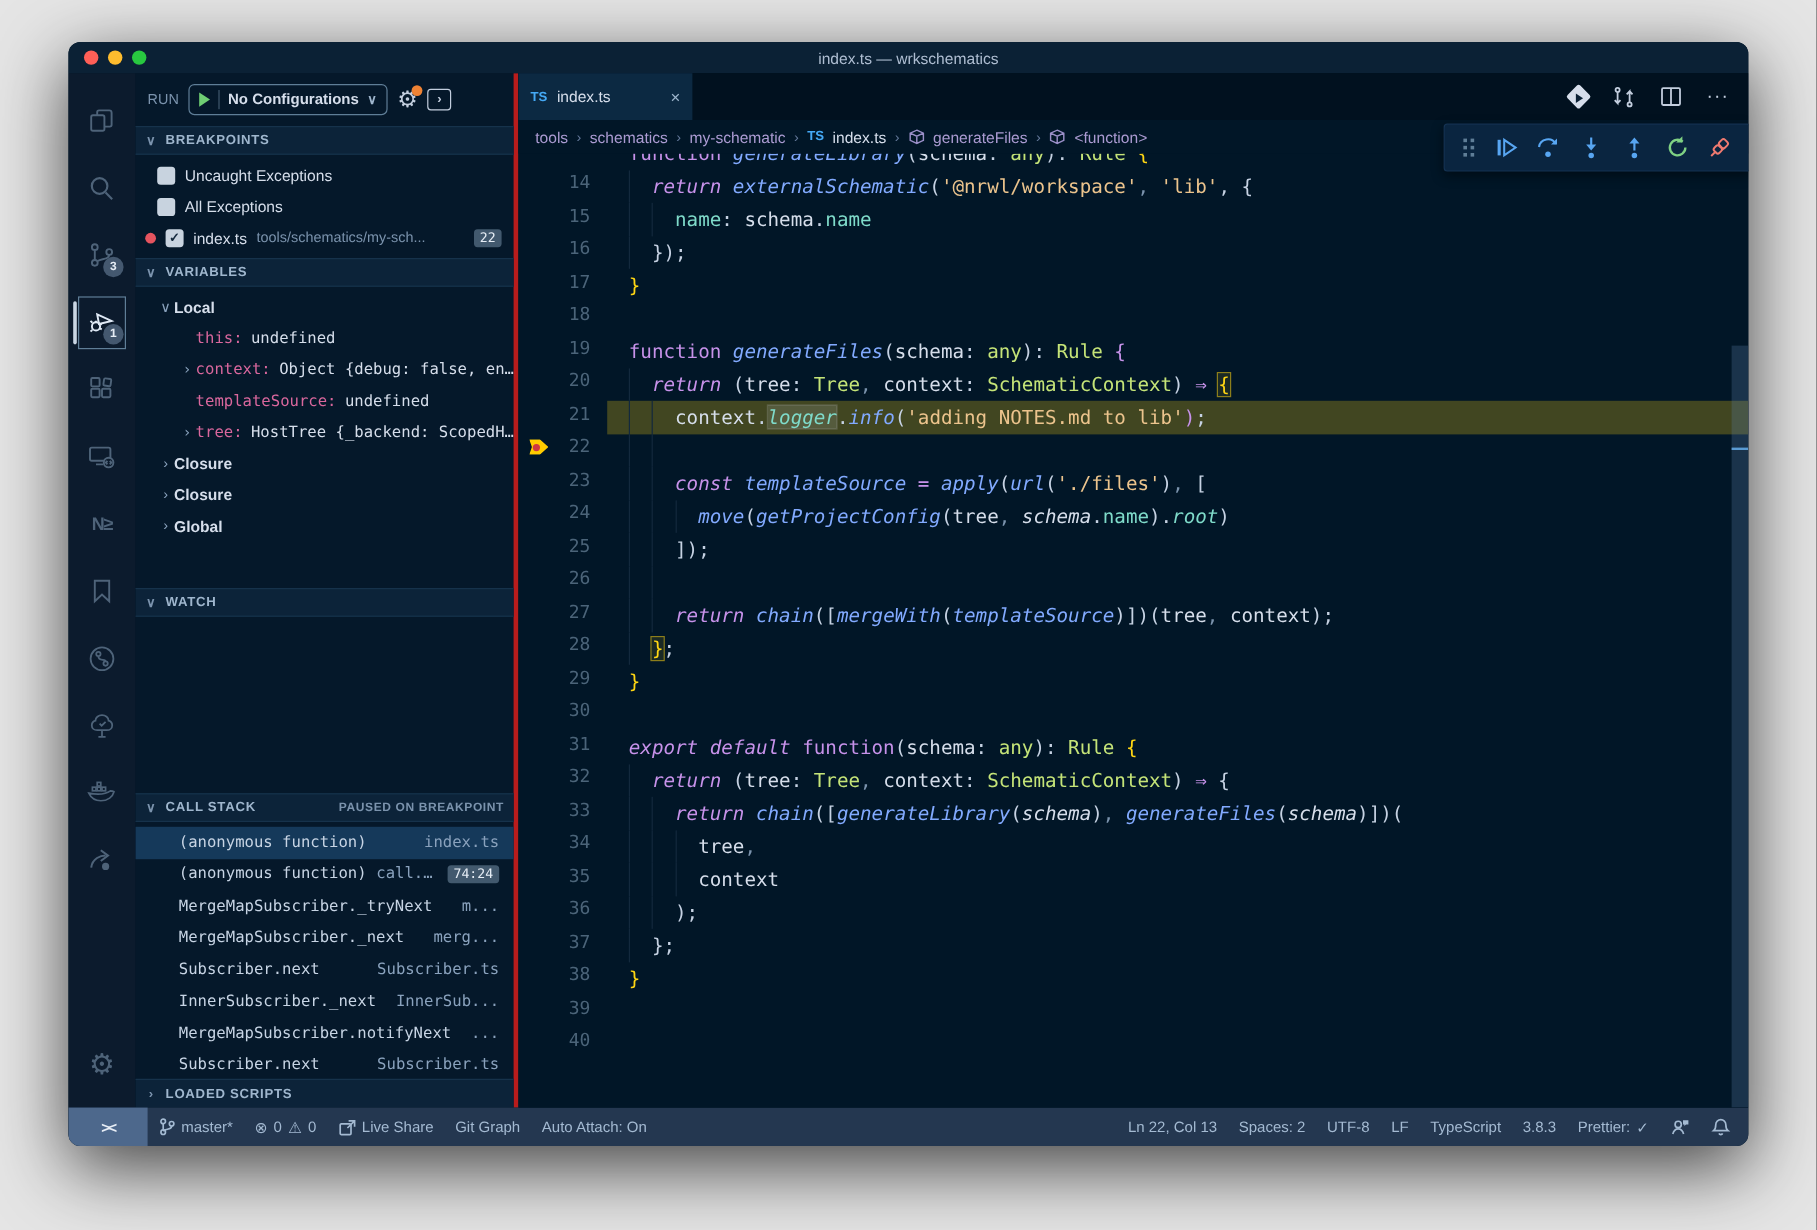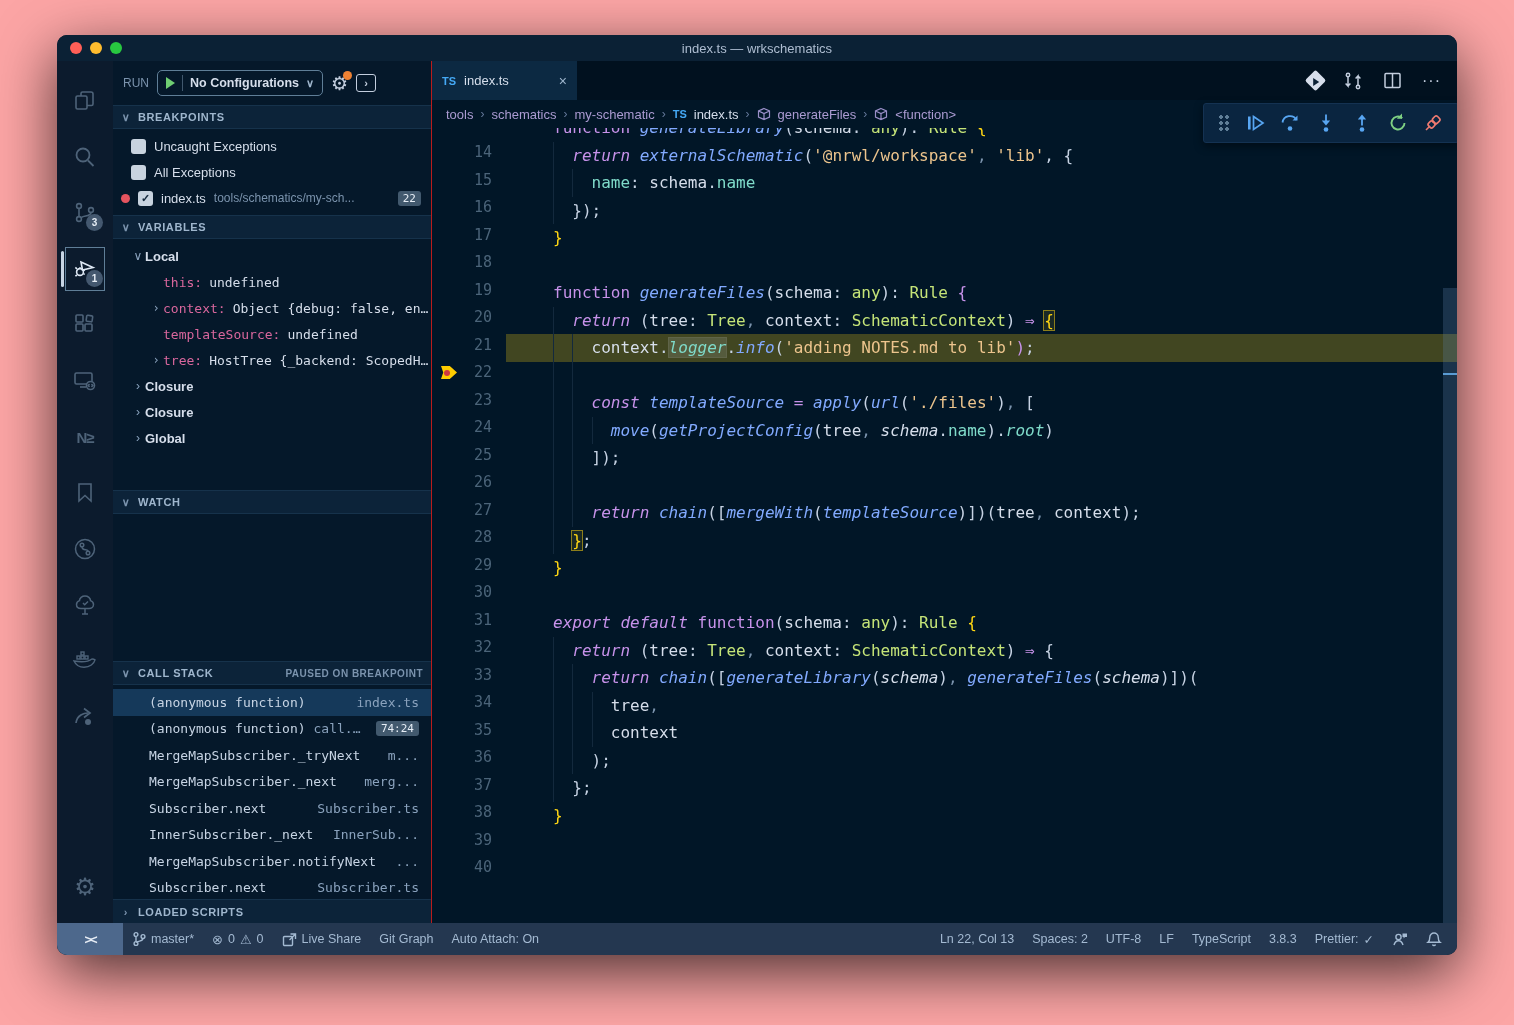--- a/index.html
+++ b/index.html
@@ -1,18 +1,18 @@
 <!DOCTYPE html>
 <html><head>
 <meta charset="utf-8">
 <style>
   * { margin:0; padding:0; box-sizing:border-box; }
   html,body { width:1514px; height:1025px; background:#000; overflow:hidden;
     font-family:"Liberation Sans", sans-serif; }
-  .stage { position:relative; width:1514px; height:1025px; background:#fca5a5; }
+  .stage { position:relative; width:1514px; height:1025px; background:#e5e5e5; }
 
   .window { position:absolute; left:57px; top:35px; width:1400px; height:920px;
     background:#011627; border-radius:10px; overflow:hidden;
     box-shadow:0 18px 60px rgba(0,0,0,.7); display:flex; flex-direction:column; }
 
   
   .titlebar { height:26px; flex:none; background:#0b2135; position:relative;
     display:flex; align-items:center; }
   .lights { display:flex; gap:8px; padding-left:13px; }
   .light { width:12px; height:12px; border-radius:50%; }
@@ -32,21 +32,21 @@
   .ab-box { outline:1px solid #5f7e97; outline-offset:-5px; }
   .ab-bar { position:absolute; left:0; top:8px; bottom:8px; width:3px; background:#c9d6e4; border-radius:2px; }
   .ab-badge { position:absolute; right:6px; bottom:8px; min-width:17px; height:17px;
     border-radius:50%; background:#44586f; color:#e6edf5; font-size:10px; font-weight:bold;
     display:flex; align-items:center; justify-content:center; }
   .ab-gear { margin-top:auto; margin-bottom:10px; font-size:24px; }
   .nx { font-size:15px; font-weight:bold; letter-spacing:-1px; }
 
   
   .sidebar { width:319px; flex:none; background:#05182a; display:flex;
-    flex-direction:column; border-right:1px solid #b91c1c; min-height:0; }
+    flex-direction:column; border-right:4px solid #b91c1c; min-height:0; }
   .run-row { height:44px; flex:none; display:flex; align-items:center; gap:8px; padding:0 10px; }
   .run-label { color:#7b93ad; font-size:12px; }
   .cfg-box { height:26px; border:1px solid #5f7e97; border-radius:5px; display:flex;
     align-items:center; padding:0 8px; gap:7px; color:#d6deeb; font-size:12.5px; font-weight:bold; }
   .play-tri { width:0; height:0; border-left:9px solid #6fce73; border-top:6px solid transparent;
     border-bottom:6px solid transparent; }
   .cfg-div { width:1px; height:16px; background:#41586e; }
   .chev { color:#9fb6cd; font-size:11px; }
   .gear-wrap { position:relative; color:#c3cede; font-size:19px; line-height:1; }
   .gear-dot { position:absolute; right:-4px; top:-3px; width:9px; height:9px; border-radius:50%; background:#ee8234; }
@@ -112,21 +112,21 @@
     font-family:"DejaVu Sans Mono",monospace; font-size:16px; line-height:27.5px; }
   #code-lines { position:absolute; top:-14px; left:0; right:0; }
   .code-line { position:relative; height:27.5px; display:flex; }
   .code-line .hl { position:absolute; left:74px; right:0; top:0; bottom:0; background:#414621; }
   .gutter { width:92px; flex:none; position:relative; text-align:right; z-index:2;margin-top:25px; }
   .lnum { position:absolute; right:32px; color:#4b6479; font-size:15px; }
   .dbg-arrow { position:absolute; left:9px; top:7px; width:16px; height:13px; background:#ffcc00;
     clip-path:polygon(0 0,55% 0,100% 50%,55% 100%,0 100%,14% 50%); }
   .dbg-arrow:after { content:''; position:absolute; left:3px; top:3.5px; width:6px; height:6px;
     border-radius:50%; background:#cf3741; }
-  .lbody { position:relative; flex:1; white-space:pre; z-index:1;margin-left:29px; }
+  .lbody { position:relative; flex:1; white-space:pre; z-index:1; }
   .ig { position:absolute; top:0; bottom:0; width:1px; background:#13293d; }
   .ltext { position:relative; display:inline-block; }
 
   .tk-kw  { color:#c792ea; font-style:italic; }
   .tk-kwu { color:#c792ea; }
   .tk-fn  { color:#82aaff; font-style:italic; }
   .tk-type{ color:#c5e478; }
   .tk-str { color:#ecc48d; }
   .tk-prop{ color:#7fdbca; }
   .tk-propi{ color:#7fdbca; font-style:italic; }

